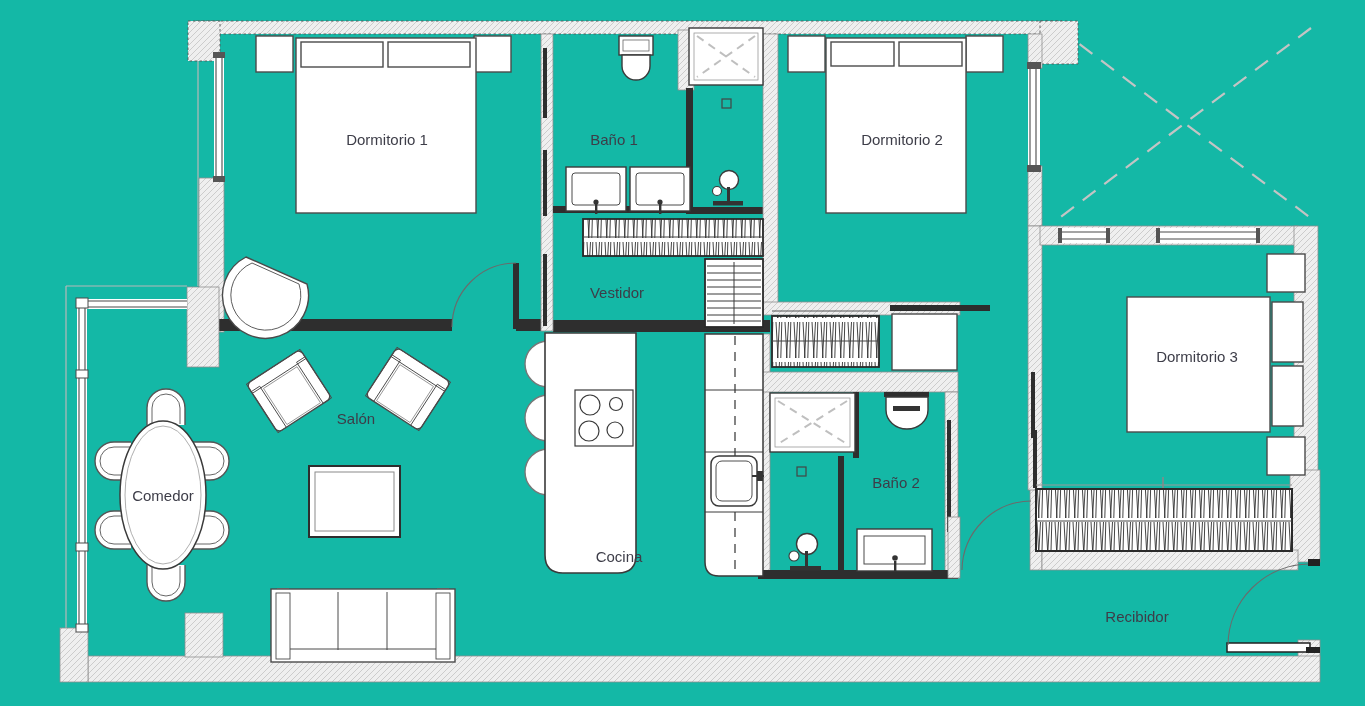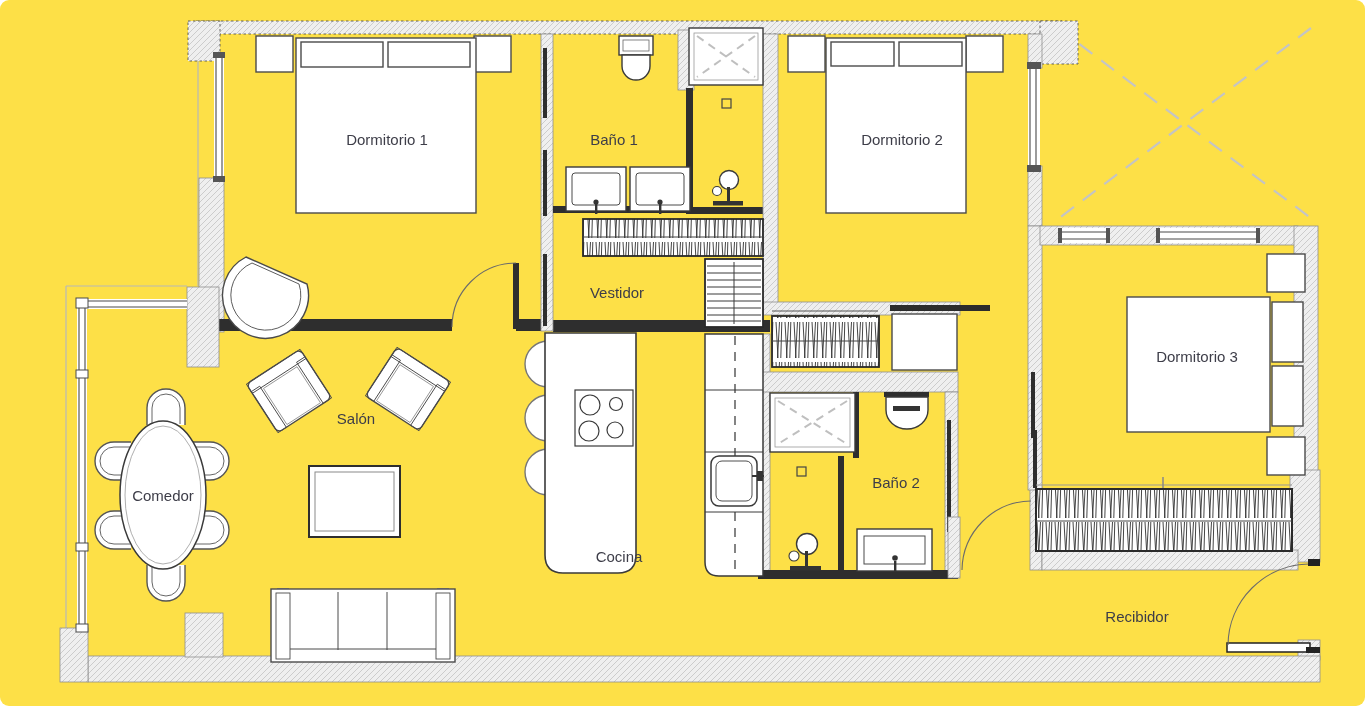--- a/index.html
+++ b/index.html
@@ -1,17 +1,17 @@
 <!DOCTYPE html>
 <html><head>
 <meta charset="utf-8">
 <style>
   html,body{margin:0;padding:0;background:#ffffff;}
-  .stage{position:relative;width:1365px;height:706px;background:#fde047;overflow:hidden;
-         font-family:"Liberation Sans", sans-serif;border-radius:9px;}
+  .stage{position:relative;width:1365px;height:706px;background:#14b8a6;overflow:hidden;
+         font-family:"Liberation Sans", sans-serif;}
   svg{position:absolute;left:0;top:0;}
   text.room-label{font-family:"Liberation Sans", sans-serif;font-size:15px;fill:#3d3d48;}
   .wall{fill:url(#hatch);stroke:#8f8f8f;stroke-width:0.8;}
   .wallDashed{fill:url(#hatch);stroke:#555;stroke-width:0.9;stroke-dasharray:2.5 2.5;}
   .solidwall{fill:#2e2e2e;stroke:none;}
   .furn{fill:#ffffff;stroke:#4a4a4a;stroke-width:1.4;}
   .furnThin{fill:none;stroke:#4a4a4a;stroke-width:0.9;}
   .fix{fill:#ffffff;stroke:#3a3a3a;stroke-width:1.4;}
   .winline{stroke:#4a4a4a;stroke-width:1.1;}
   .grayline{stroke:#b8b8b8;stroke-width:1.2;fill:none;}

